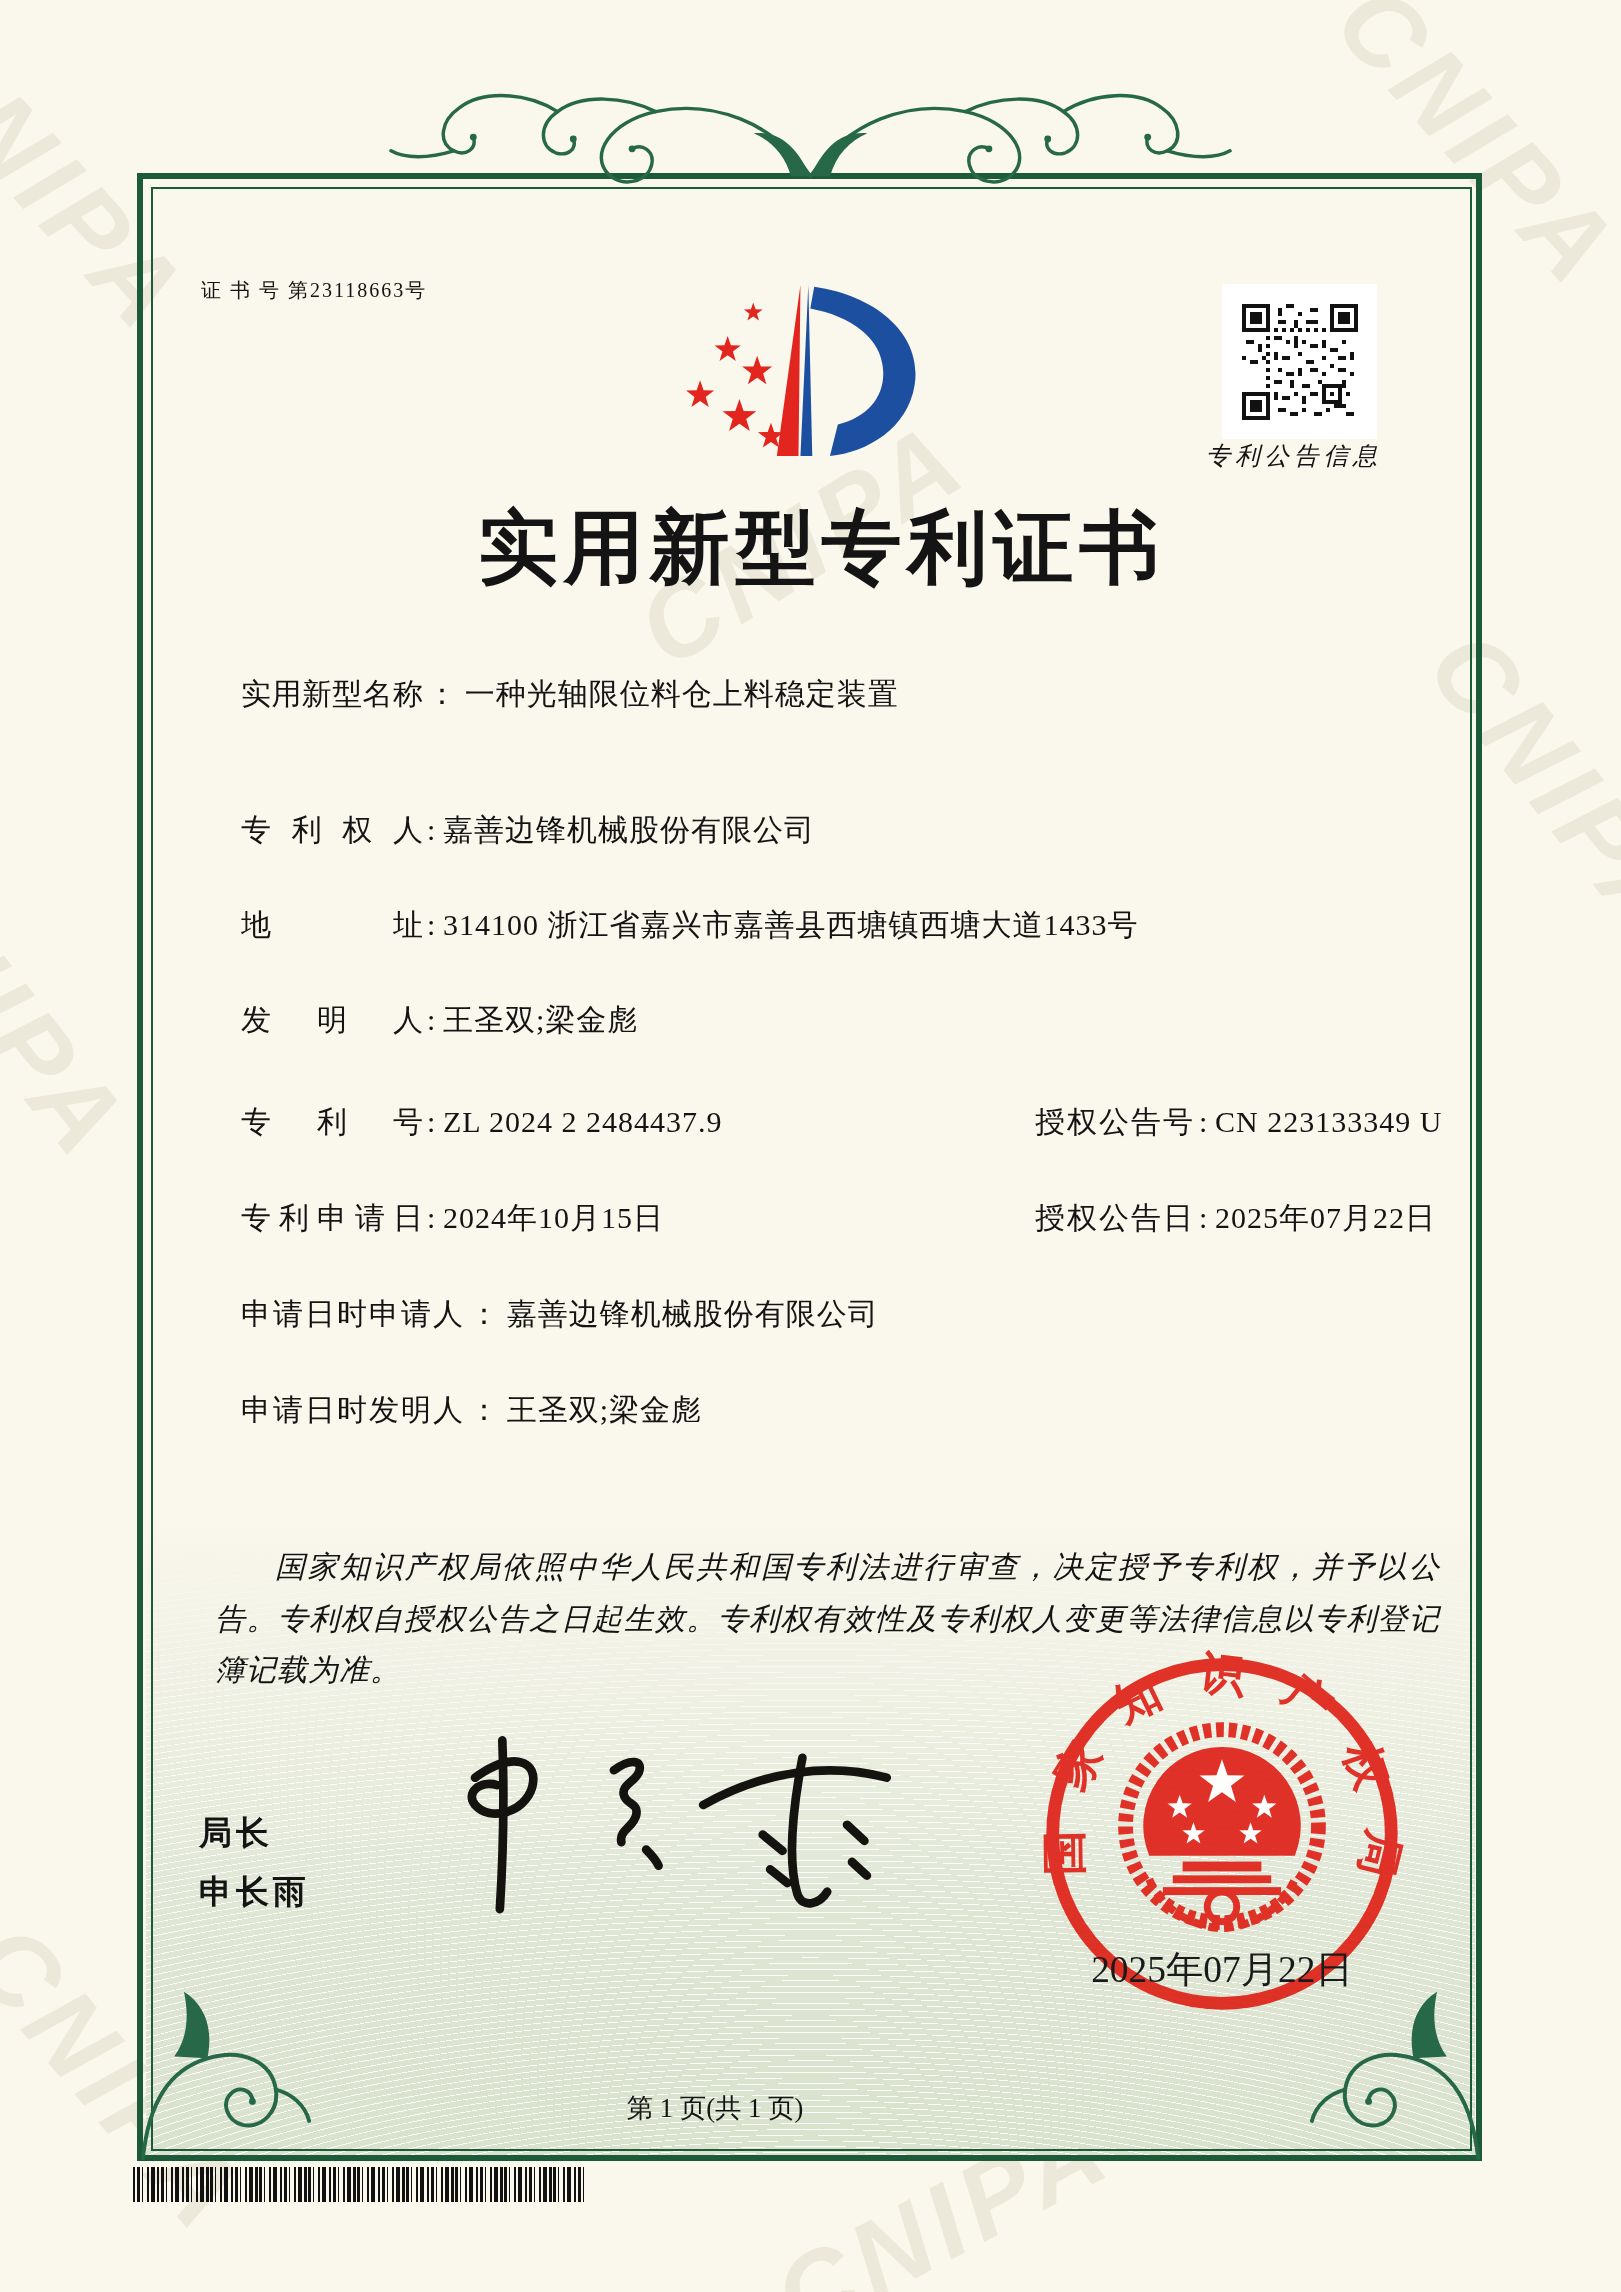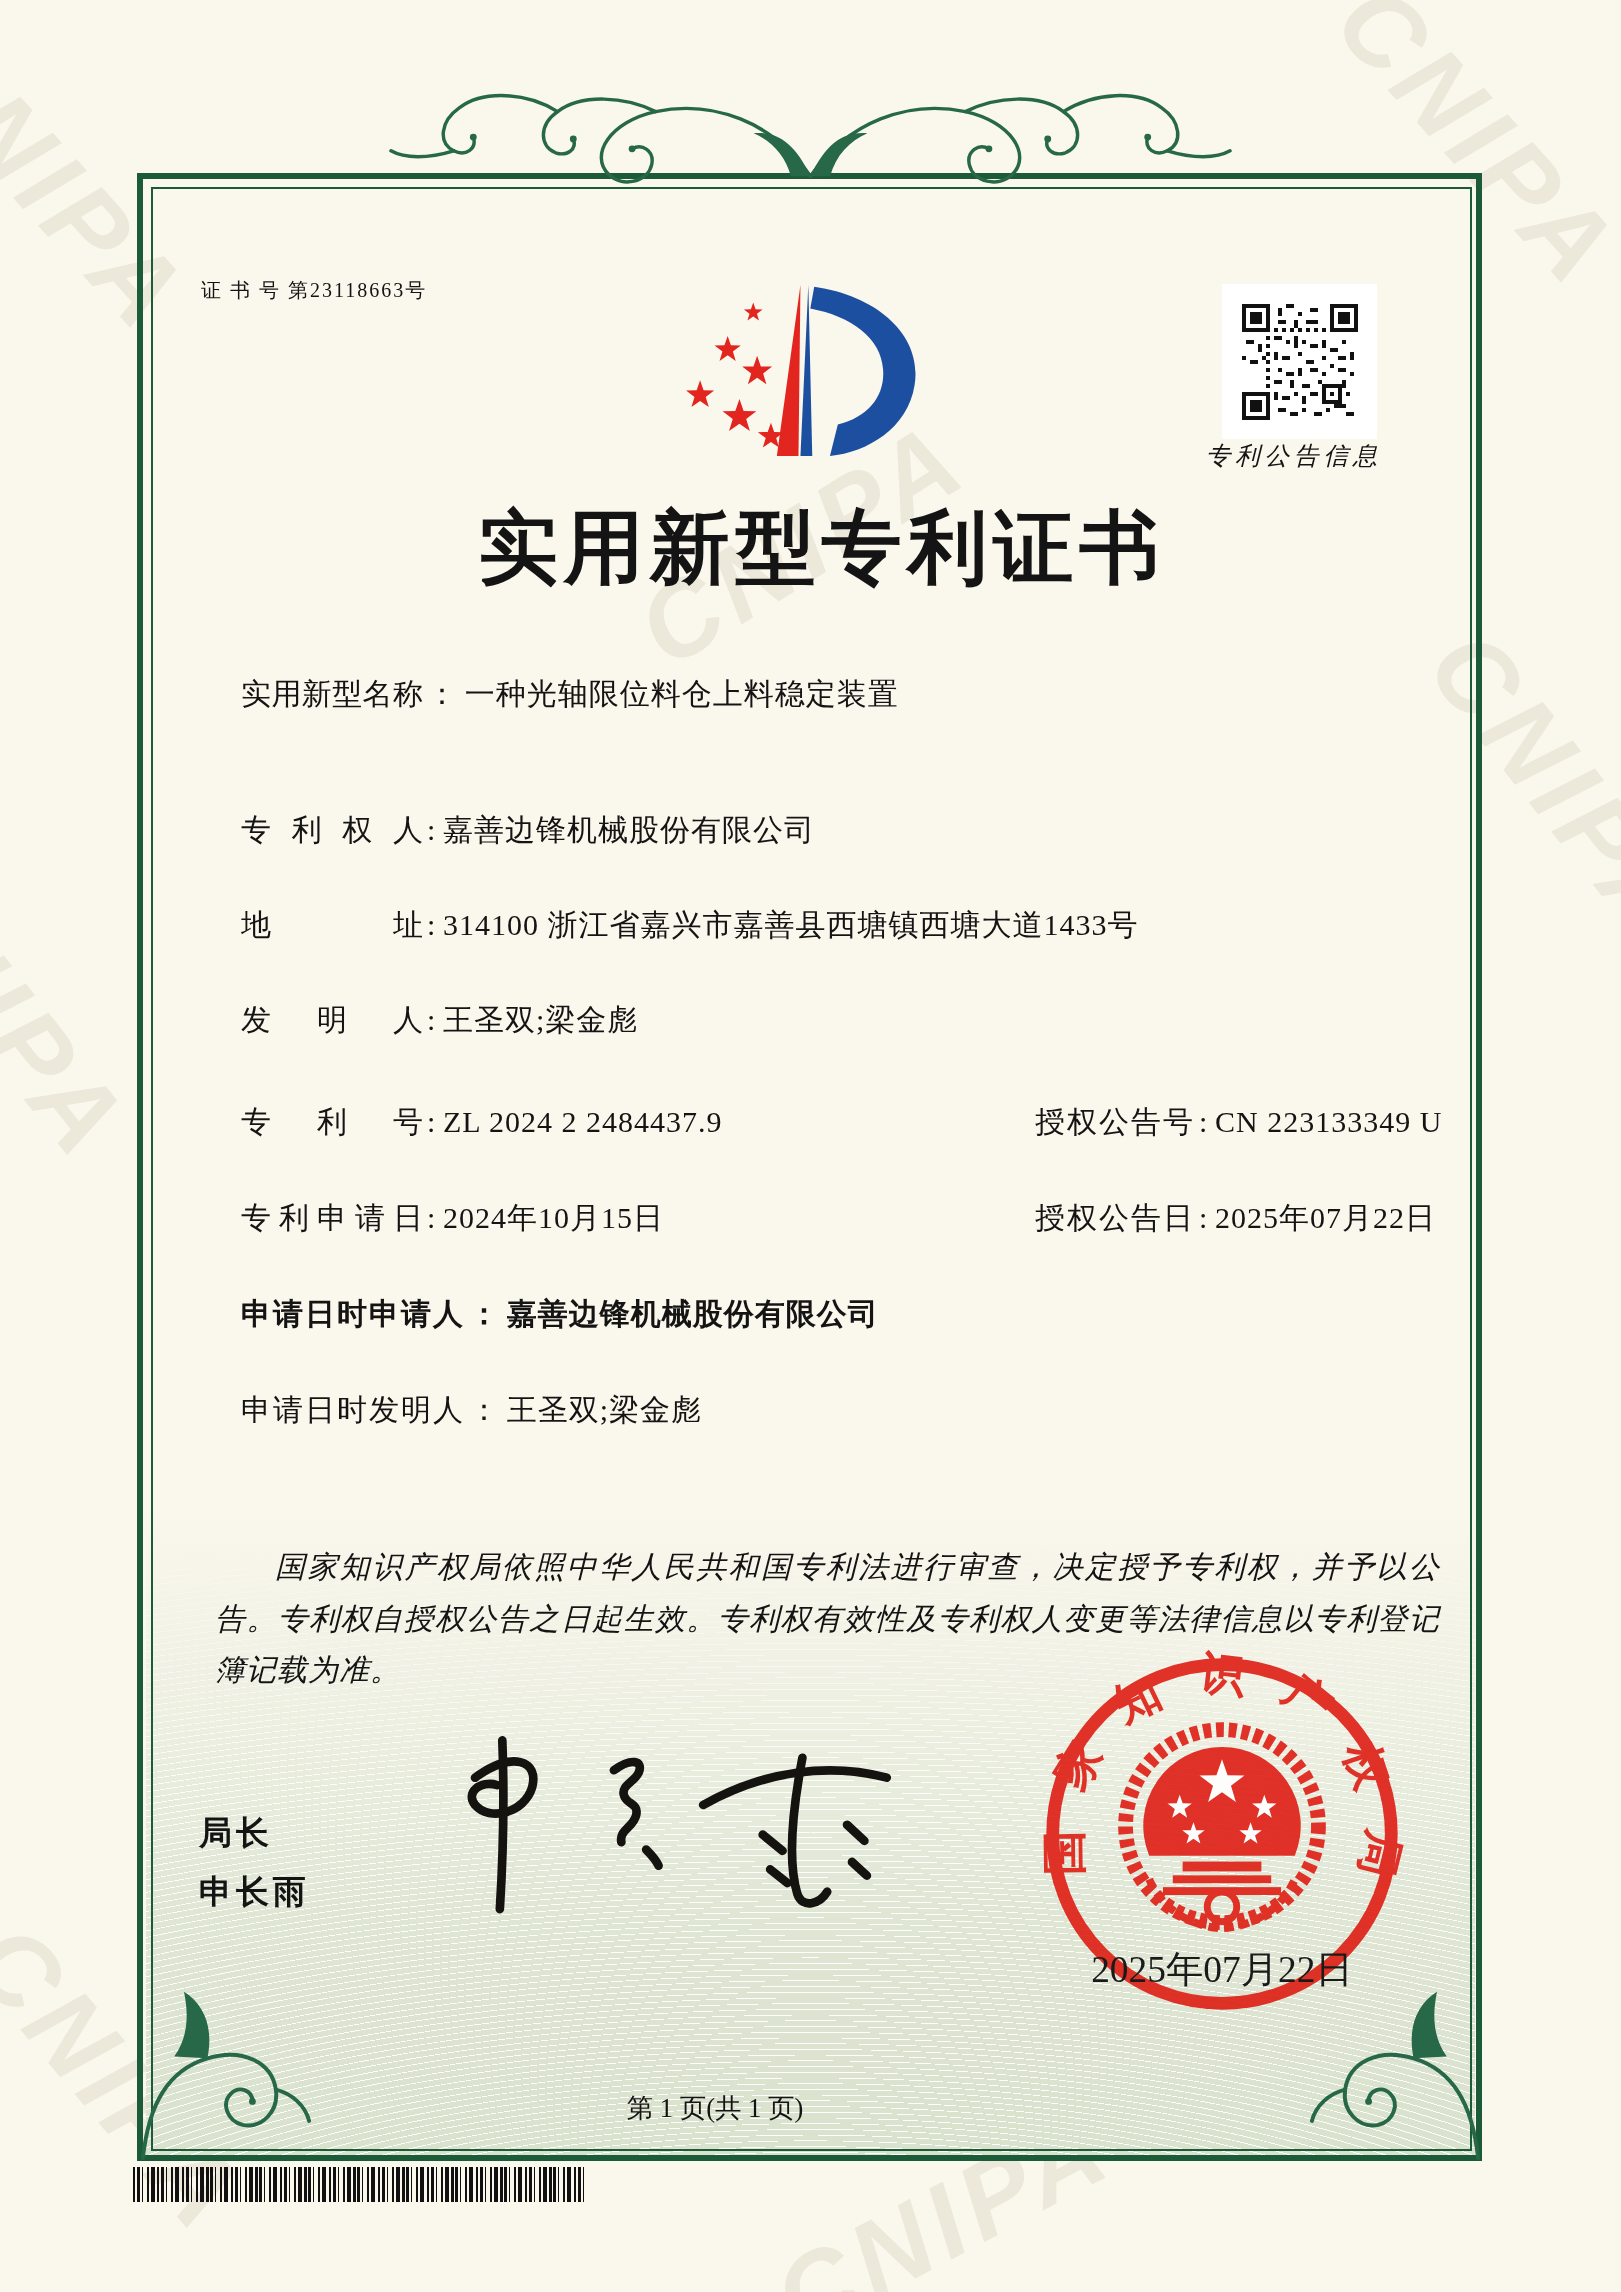--- a/index.html
+++ b/index.html
@@ -189,21 +189,21 @@
         <span class="lbl">专利申请日</span>
         <span class="sep">:</span>
         <span class="val">2024年10月15日</span>
       </div>
     <div class="rcell">
         <span class="lbl-n">授权公告日</span>
         <span class="sep">:</span>
         <span class="val">2025年07月22日</span>
       </div>
   </div>
-  <div class="row" style="top:1294px;font-weight:bold;">
+  <div class="row" style="top:1294px;">
     <div class="cell">
         <span class="lbl-n">申请日时申请人</span>
         <span class="sep">：</span>
         <span class="val">嘉善边锋机械股份有限公司</span>
       </div>
   </div>
   <div class="row" style="top:1390px;">
     <div class="cell">
         <span class="lbl-n">申请日时发明人</span>
         <span class="sep">：</span>

